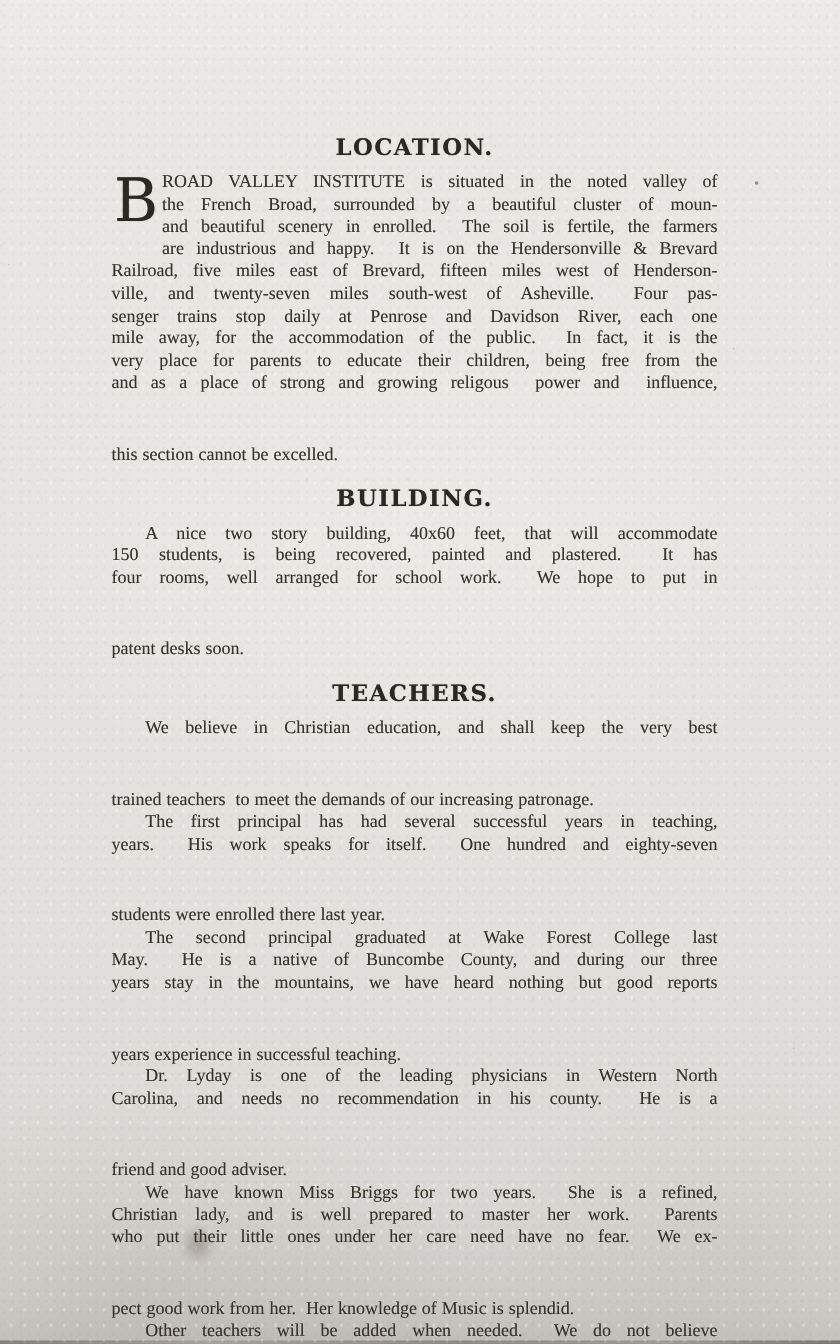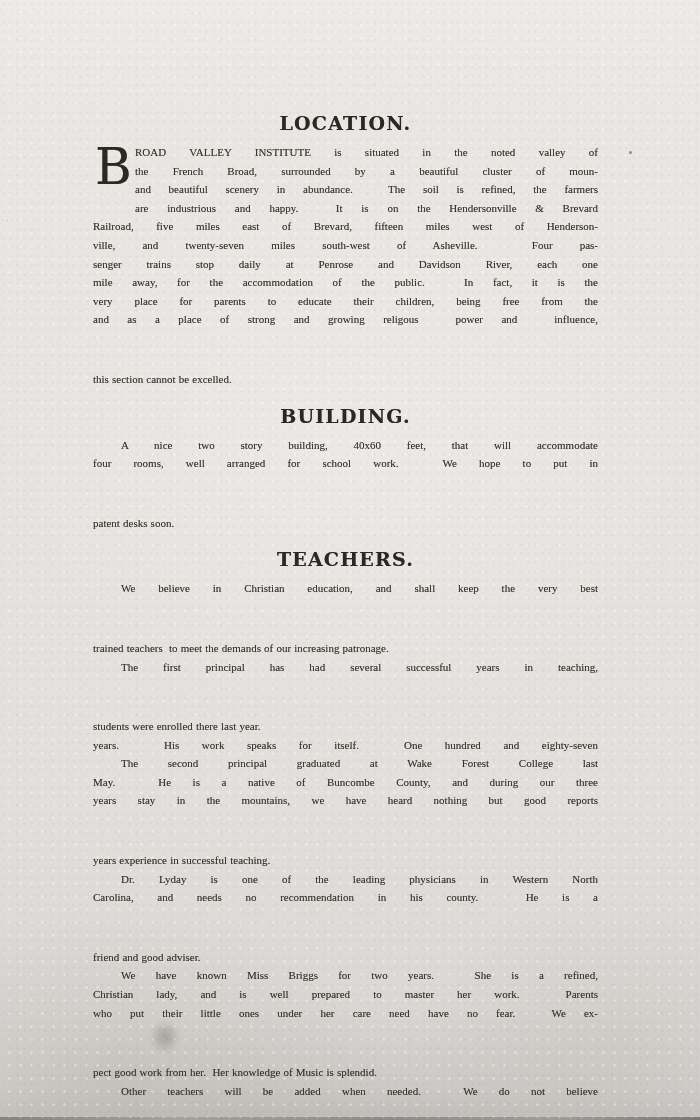--- a/index.html
+++ b/index.html
@@ -79,21 +79,21 @@
     letter-spacing: 1.2px;
     text-align: center;
     color: #2b2823;
     margin: 16px 0 9px 0;
     text-shadow: 0 0 0.6px rgba(43,40,35,0.55);
   }
   section:first-child .heading { margin-top: 0; }
 
   .para { position: relative; }
   .line {
-    font-size: 11px;
+    font-size: 15px;
     line-height: 18.6px;
     color: #37322a;
     text-align: justify;
     text-align-last: justify;
     white-space: pre-wrap;
     word-spacing: 0.4px;
     height: 18.6px;
     overflow: visible;
     text-shadow: 0 0 0.5px rgba(55,50,42,0.45);
   }
@@ -120,49 +120,50 @@
   <div class="smudge"></div>
   <div class="specks"></div>
   <div class="bottom-edge"></div>
   <div class="content">
       <section>
         <h2 class="heading">LOCATION.</h2>
         <div class="para">
           <span class="dropcap">B</span>
           <div class="line">ROAD VALLEY INSTITUTE is situated in the noted valley of</div>
           <div class="line">the French Broad, surrounded by a beautiful cluster of moun-</div>
-          <div class="line">and beautiful scenery in abundance.  The soil is refined, the farmers</div>
+          <div class="line">and beautiful scenery in enrolled.  The soil is fertile, the farmers</div>
           <div class="line">are industrious and happy.  It is on the Hendersonville &amp; Brevard</div>
           <div class="line">Railroad, five miles east of Brevard, fifteen miles west of Henderson-</div>
           <div class="line">ville, and twenty-seven miles south-west of Asheville.  Four pas-</div>
           <div class="line">senger trains stop daily at Penrose and Davidson River, each one</div>
           <div class="line">mile away, for the accommodation of the public.  In fact, it is the</div>
           <div class="line">very place for parents to educate their children, being free from the</div>
           <div class="line">and as a place of strong and growing religous  power and  influence,</div>
           <div class="line last">this section cannot be excelled.</div>
         </div>
       </section>
       <section>
         <h2 class="heading">BUILDING.</h2>
         <div class="para">
           <div class="line indent">A nice two story building, 40x60 feet, that will accommodate</div>
+          <div class="line">150 students, is being recovered, painted and plastered.  It has</div>
           <div class="line">four rooms, well arranged for school work.  We hope to put in</div>
           <div class="line last">patent desks soon.</div>
         </div>
       </section>
       <section>
         <h2 class="heading">TEACHERS.</h2>
         <div class="para">
           <div class="line indent">We believe in Christian education, and shall keep the very best</div>
           <div class="line last">trained teachers  to meet the demands of our increasing patronage.</div>
         </div>
         <div class="para">
           <div class="line indent">The first principal has had several successful years in teaching,</div>
+          <div class="line">years.  His work speaks for itself.  One hundred and eighty-seven</div>
           <div class="line last">students were enrolled there last year.</div>
-          <div class="line">years.  His work speaks for itself.  One hundred and eighty-seven</div>
         </div>
         <div class="para">
           <div class="line indent">The second principal graduated at Wake Forest College last</div>
           <div class="line">May.  He is a native of Buncombe County, and during our three</div>
           <div class="line">years stay in the mountains, we have heard nothing but good reports</div>
           <div class="line last">years experience in successful teaching.</div>
         </div>
         <div class="para">
           <div class="line indent">Dr. Lyday is one of the leading physicians in Western North</div>
           <div class="line">Carolina, and needs no recommendation in his county.  He is a</div>

